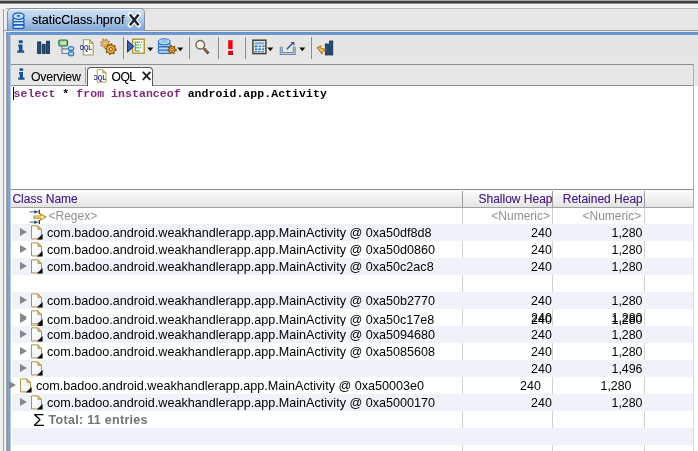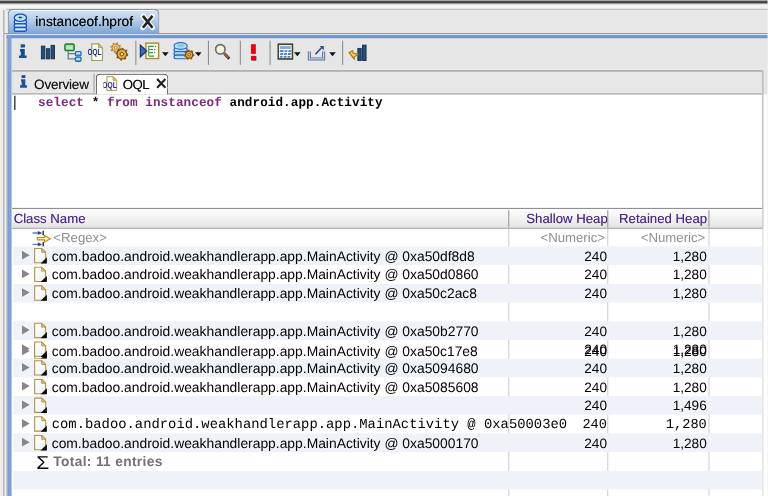--- a/index.html
+++ b/index.html
@@ -51,21 +51,21 @@
 
 <div class="abs" style="left:7px;top:7.8px;width:138px;height:23.7px;border:1px solid #85909e;border-bottom:none;border-radius:5px 5px 0 0;background:linear-gradient(#d2e2f4,#b7cfea 40%,#97b8de 72%,#82a8d6 94%,#7ba2d3);box-shadow:inset 0 1px 0 rgba(255,255,255,.75);box-sizing:border-box;"></div>
 <svg class="abs" style="left:12.3px;top:11.5px;" width="14" height="18" viewBox="0 0 14 18">
   <rect x="0.9" y="6.1" width="11.2" height="3.45" rx="1.6" fill="#cee9f7" stroke="#1a55c0" stroke-width="1.3"></rect>
   <rect x="0.9" y="9.55" width="11.2" height="3.45" rx="1.6" fill="#cee9f7" stroke="#1a55c0" stroke-width="1.3"></rect>
   <rect x="0.9" y="13" width="11.2" height="3.45" rx="1.6" fill="#cee9f7" stroke="#1a55c0" stroke-width="1.3"></rect>
   <ellipse cx="6.5" cy="4.1" rx="5.6" ry="3.3" fill="#cee9f7" stroke="#1a55c0" stroke-width="1.3"></ellipse>
   <ellipse cx="6.5" cy="3.9" rx="3.2" ry="1.5" fill="#a5d6ee"></ellipse>
   <rect x="5" y="3.3" width="2.9" height="1.3" rx="0.6" fill="#16387e"></rect>
 </svg>
-<div class="abs" style="left:32px;top:12.6px;font-size:12.5px;color:#000;text-shadow:0 0 0.6px rgba(0,0,0,0.5);">instanceof.hprof</div>
+<div class="abs" style="left:32px;top:12.6px;font-size:12.5px;color:#000;text-shadow:0 0 0.6px rgba(0,0,0,0.5);">staticClass.hprof</div>
 <svg class="abs" style="left:126px;top:12px;" width="17" height="16" viewBox="0 0 17 16">
   <path d="M3.9 2.4 L12.6 13.2 M12.6 2.4 L3.9 13.2" stroke="#ffffff" stroke-width="4.6" stroke-linecap="round" opacity="0.9"></path>
   <path d="M3.9 2.4 L12.6 13.2 M12.6 2.4 L3.9 13.2" stroke="#222222" stroke-width="2.4"></path>
 </svg>
 
 <div class="abs" style="left:10.8px;top:34.7px;width:687.2px;height:24.5px;background:#e6e6e6;"></div>
 
 <svg class="abs" style="left:16.5px;top:40px;" width="9" height="14" viewBox="0 0 9 14">
   <rect x="1.8" y="0.3" width="3.9" height="2.9" fill="#14528e"></rect>
   <path d="M1.2 4.5 H5.5 V10.4 H7.2 V12.7 H0.2 V10.4 H1.9 V6.8 H1.2 Z" fill="#14528e"></path>
@@ -199,21 +199,21 @@
   <path d="M8.8 0.7 L12.1 4 H8.8 Z" fill="#d8c878" stroke="#b09a4a" stroke-width="0.8"></path>
   <text x="-1.4" y="10.8" font-family="'Liberation Sans',sans-serif" font-size="8" font-weight="bold" fill="#2a2a9a" transform="scale(0.76,1)" transform-origin="0 10.8">OQL</text>
 </svg>
 <div class="abs" style="left:111.5px;top:69.9px;font-size:12px;letter-spacing:-0.4px;color:#000;text-shadow:0 0 0.6px rgba(0,0,0,0.45);">OQL</div>
 <svg class="abs" style="left:139.5px;top:70.3px;" width="13" height="12" viewBox="0 0 13 12">
   <path d="M2.8 1.9 L10.4 9.8 M10.4 1.9 L2.8 9.8" stroke="#ffffff" stroke-width="3.6" stroke-linecap="round" opacity="0.85"></path>
   <path d="M2.8 1.9 L10.4 9.8 M10.4 1.9 L2.8 9.8" stroke="#222" stroke-width="1.9"></path>
 </svg>
 
 <div class="abs" style="left:12.8px;top:87.2px;width:1.3px;height:12.8px;background:#000;"></div>
-<div class="abs" style="left:13.6px;top:87.6px;font-family:'Liberation Mono',monospace;font-size:11.5px;font-weight:bold;letter-spacing:0.06px;line-height:12.5px;white-space:pre;color:#000;padding-left:21px;"><span style="color:#7c2b79;">select</span> * <span style="color:#7c2b79;">from instanceof</span> android.app.Activity</div>
+<div class="abs" style="left:13.6px;top:87.6px;font-family:'Liberation Mono',monospace;font-size:11.5px;font-weight:bold;letter-spacing:0.06px;line-height:12.5px;white-space:pre;color:#000;"><span style="color:#7c2b79;">select</span> * <span style="color:#7c2b79;">from instanceof</span> android.app.Activity</div>
 
 <div class="abs" style="left:692.8px;top:64px;width:1.1px;height:143.5px;background:#aeaeae;"></div>
 <div class="abs" style="left:692.8px;top:207.5px;width:1.1px;height:243.5px;background:#d8d8d8;"></div>
 
 <div class="abs" style="left:10.6px;top:189.2px;width:682.4px;height:1.1px;background:#8f8f8f;"></div>
 <div class="abs" style="left:10.6px;top:190.3px;width:682.2px;height:16.7px;background:linear-gradient(#fdfdfd,#ededed 70%,#e3e3e3);border-bottom:1px solid #a2a2a2;box-sizing:content-box;"></div>
 <span class="hl" style="left:12.4px;top:192.1px;">Class Name</span>
 <span class="hl" style="left:463px;width:89.5px;text-align:right;top:192.1px;">Shallow Heap</span>
 <span class="hl" style="left:553px;width:89.8px;text-align:right;top:192.1px;">Retained Heap</span>
 <div class="abs" style="left:462.4px;top:190.5px;width:1px;height:16.5px;background:#9d9d9d;"></div>
@@ -315,21 +315,21 @@
     <span class="num" style="left:541px;width:89.5px;">1,280</span>
   </div>
   <div style="position:absolute;left:12px;top:360px;width:681px;height:17px;background:#eff3f9;">
     <div class="tri" style="left:8px;top:4px;"></div>
     <svg class="pgi" style="left:18px;top:1.2px;" width="14" height="15" viewBox="0 0 14 15">
         <use href="#pg"></use>
       </svg>
     <span class="num" style="left:451px;width:88.8px;">240</span>
     <span class="num" style="left:541px;width:89.5px;">1,496</span>
   </div>
-  <div style="position:absolute;left:12px;top:377px;width:681px;height:17px;font-family:Liberation Mono, monospace;">
+  <div style="position:absolute;left:1px;top:377px;width:681px;height:17px;">
     <div class="tri" style="left:8px;top:4px;"></div>
     <svg class="pgi" style="left:18px;top:1.2px;" width="14" height="15" viewBox="0 0 14 15">
         <use href="#pg"></use>
       </svg>
     <span class="ct">com.badoo.android.weakhandlerapp.app.MainActivity @ 0xa50003e0</span>
     <span class="num" style="left:451px;width:88.8px;">240</span>
     <span class="num" style="left:541px;width:89.5px;">1,280</span>
   </div>
   <div style="position:absolute;left:12px;top:394px;width:681px;height:17px;background:#eff3f9;">
     <div class="tri" style="left:8px;top:4px;"></div>

